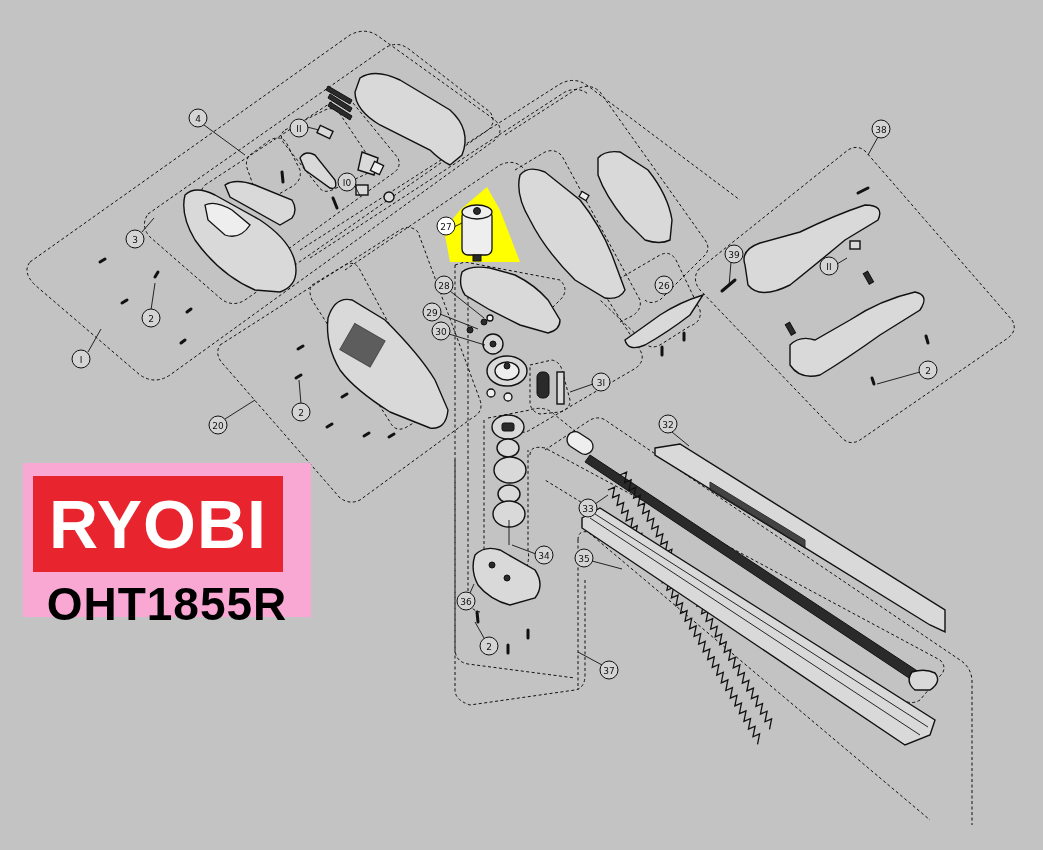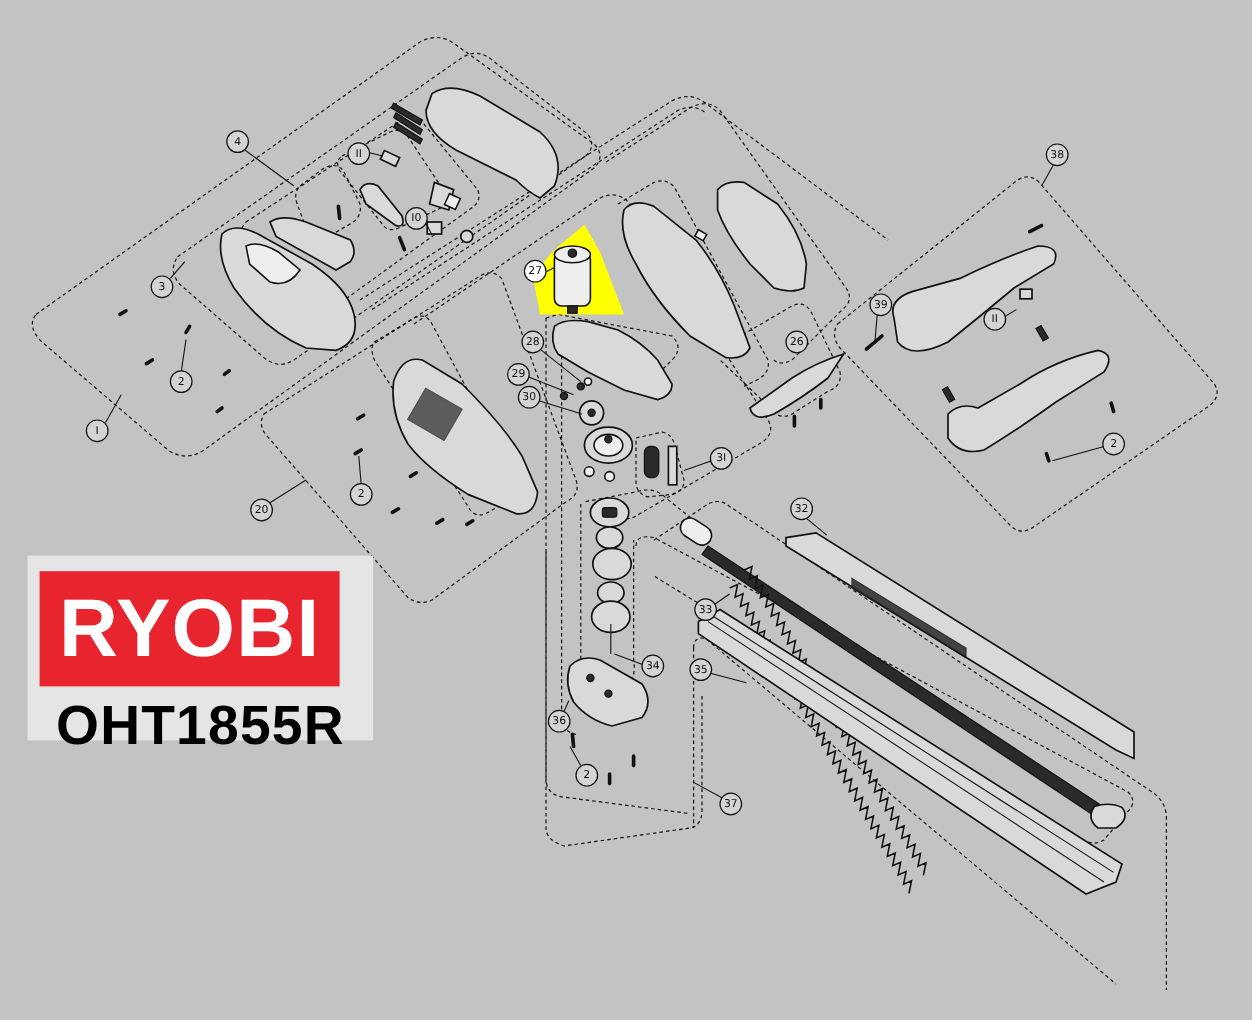--- a/index.html
+++ b/index.html
@@ -15,21 +15,21 @@
   .part-dark { fill: #2a2a2a; stroke: #111; stroke-width: 1; }
   .part-light { fill: #eeeeee; stroke: #111; stroke-width: 1.3; }
   .leader { stroke: #111; stroke-width: 0.9; fill: none; }
   .callout-circle { fill: #d4d4d4; stroke: #111; stroke-width: 1; }
   .callout-text { font-family: "DejaVu Sans", sans-serif; font-size: 9px; fill: #111; text-anchor: middle; dominant-baseline: central; }
   .highlight { fill: #ffff00; }
   .screw { stroke: #111; stroke-width: 3; stroke-linecap: round; }
 
   .brand-box {
     position: absolute; left: 23px; top: 463px; width: 288px; height: 154px;
-    background: #e5e5e5;
+    background: #f9a8d4;
   }
   .brand-red {
     position: absolute; left: 10px; top: 13px; width: 250px; height: 96px;
     background: #e8252f;
     display: flex; align-items: center; justify-content: center;
   }
   .brand-name {
     color: #ffffff; font-family: "Liberation Sans", sans-serif; font-weight: bold;
     font-size: 68px; letter-spacing: 1px; line-height: 1;
   }

